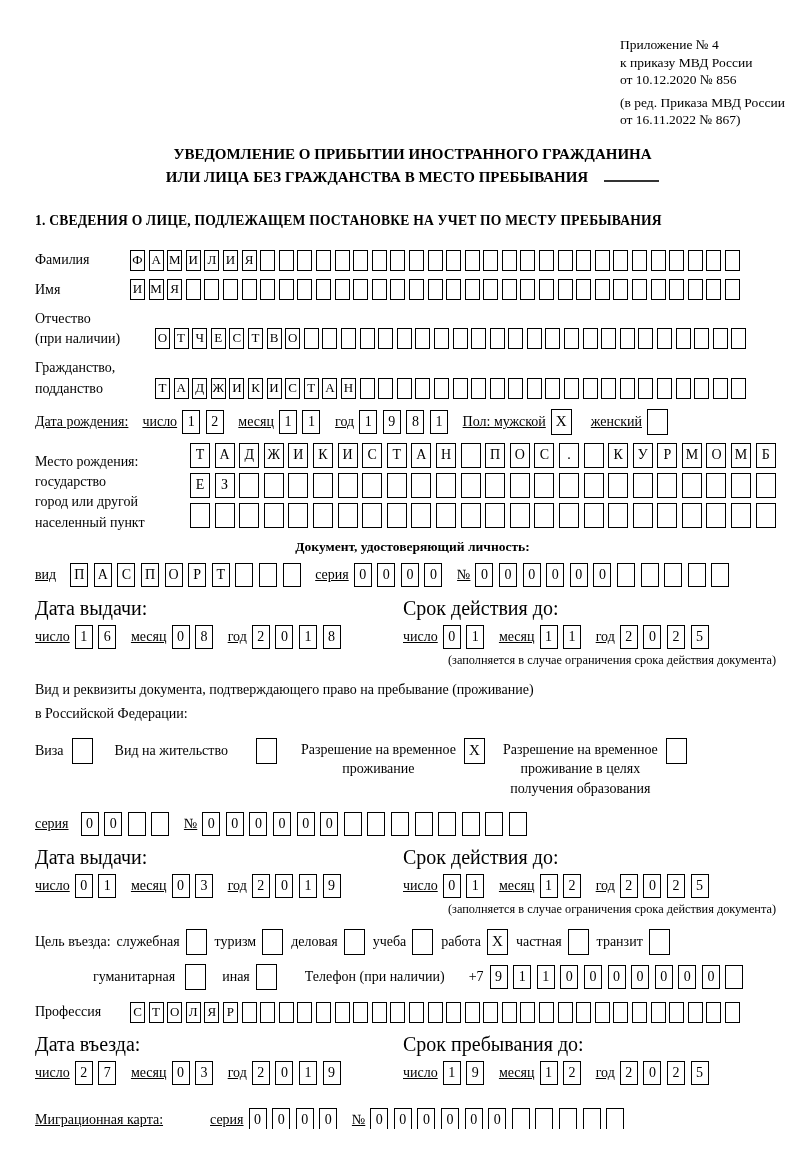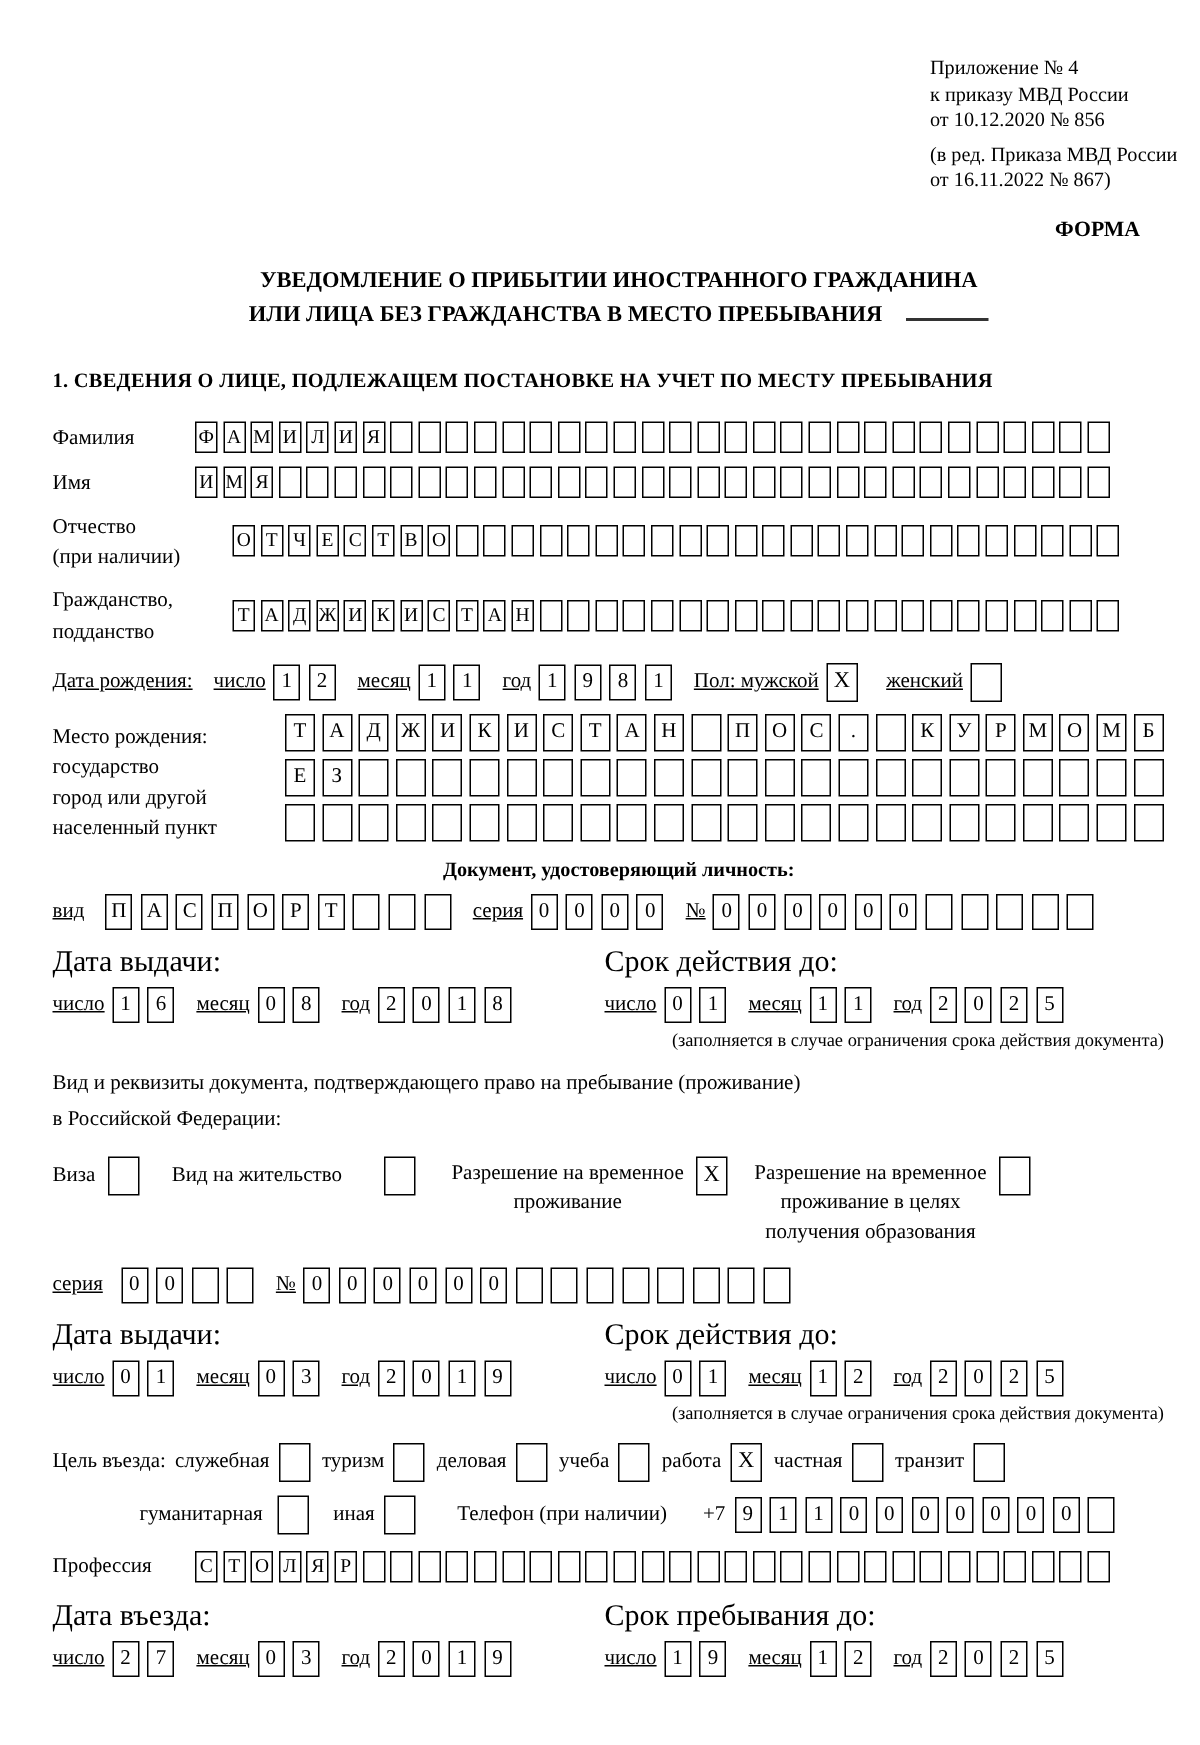--- a/index.html
+++ b/index.html
@@ -10,21 +10,21 @@
     padding:36px 10px 10px 35px;
   }
   
   .appendix{margin-left:585px;font-size:13.5px;line-height:1.3;}
   .appendix .gap{margin-top:5px;}
   .forma{font-weight:bold;font-size:14.5px;text-align:right;padding-right:30px;margin-top:16px;}
   .title{font-weight:bold;font-size:15px;text-align:center;margin-top:14px;line-height:1.55;}
   .blank-line{display:inline-block;width:55px;height:2px;background:#333;margin-left:16px;vertical-align:baseline;}
   .sect{font-weight:bold;font-size:13.6px;margin-top:24px;margin-bottom:18px;letter-spacing:.2px;}
   
-  .frow{display:flex;align-items:center;margin-bottom:6px;}
+  .frow{display:flex;align-items:flex-end;margin-bottom:6px;}
   .flabel{flex:none;font-size:14px;padding-top:3px;line-height:1.45;}
   .w95{width:95px;} .w120{width:120px;} .w155{width:155px;} .w130{width:130px;} .w170{width:170px;}
   .cells{display:flex;flex-wrap:nowrap;}
   .cell{
     flex:none;box-sizing:border-box;width:15px;height:21px;
     border:1.6px solid #000;margin-right:3.6px;
     font-size:13px;text-align:center;line-height:18px;background:#fff;
   }
   .cells.lg .cell{width:20px;height:25px;margin-right:4.6px;font-size:14px;line-height:22px;}
   .cells.md .cell{width:18px;height:24px;margin-right:5.6px;font-size:14px;line-height:21px;}
@@ -55,21 +55,20 @@
 
 <div class="page">
 
   <div class="appendix">
     <div>Приложение № 4</div>
     <div>к приказу МВД России</div>
     <div>от 10.12.2020 № 856</div>
     <div class="gap">(в ред. Приказа МВД России</div>
     <div>от 16.11.2022 № 867)</div>
   </div>
-  <div class="forma">ФОРМА</div>
 
   <div class="title">
     <div>УВЕДОМЛЕНИЕ О ПРИБЫТИИ ИНОСТРАННОГО ГРАЖДАНИНА</div>
     <div><span>ИЛИ ЛИЦА БЕЗ ГРАЖДАНСТВА В МЕСТО ПРЕБЫВАНИЯ</span><span class="blank-line"></span></div>
   </div>
 
   <div class="sect">1. СВЕДЕНИЯ О ЛИЦЕ, ПОДЛЕЖАЩЕМ ПОСТАНОВКЕ НА УЧЕТ ПО МЕСТУ ПРЕБЫВАНИЯ</div>
 
   <div class="frow">
     <div class="flabel w95">Фамилия</div>

